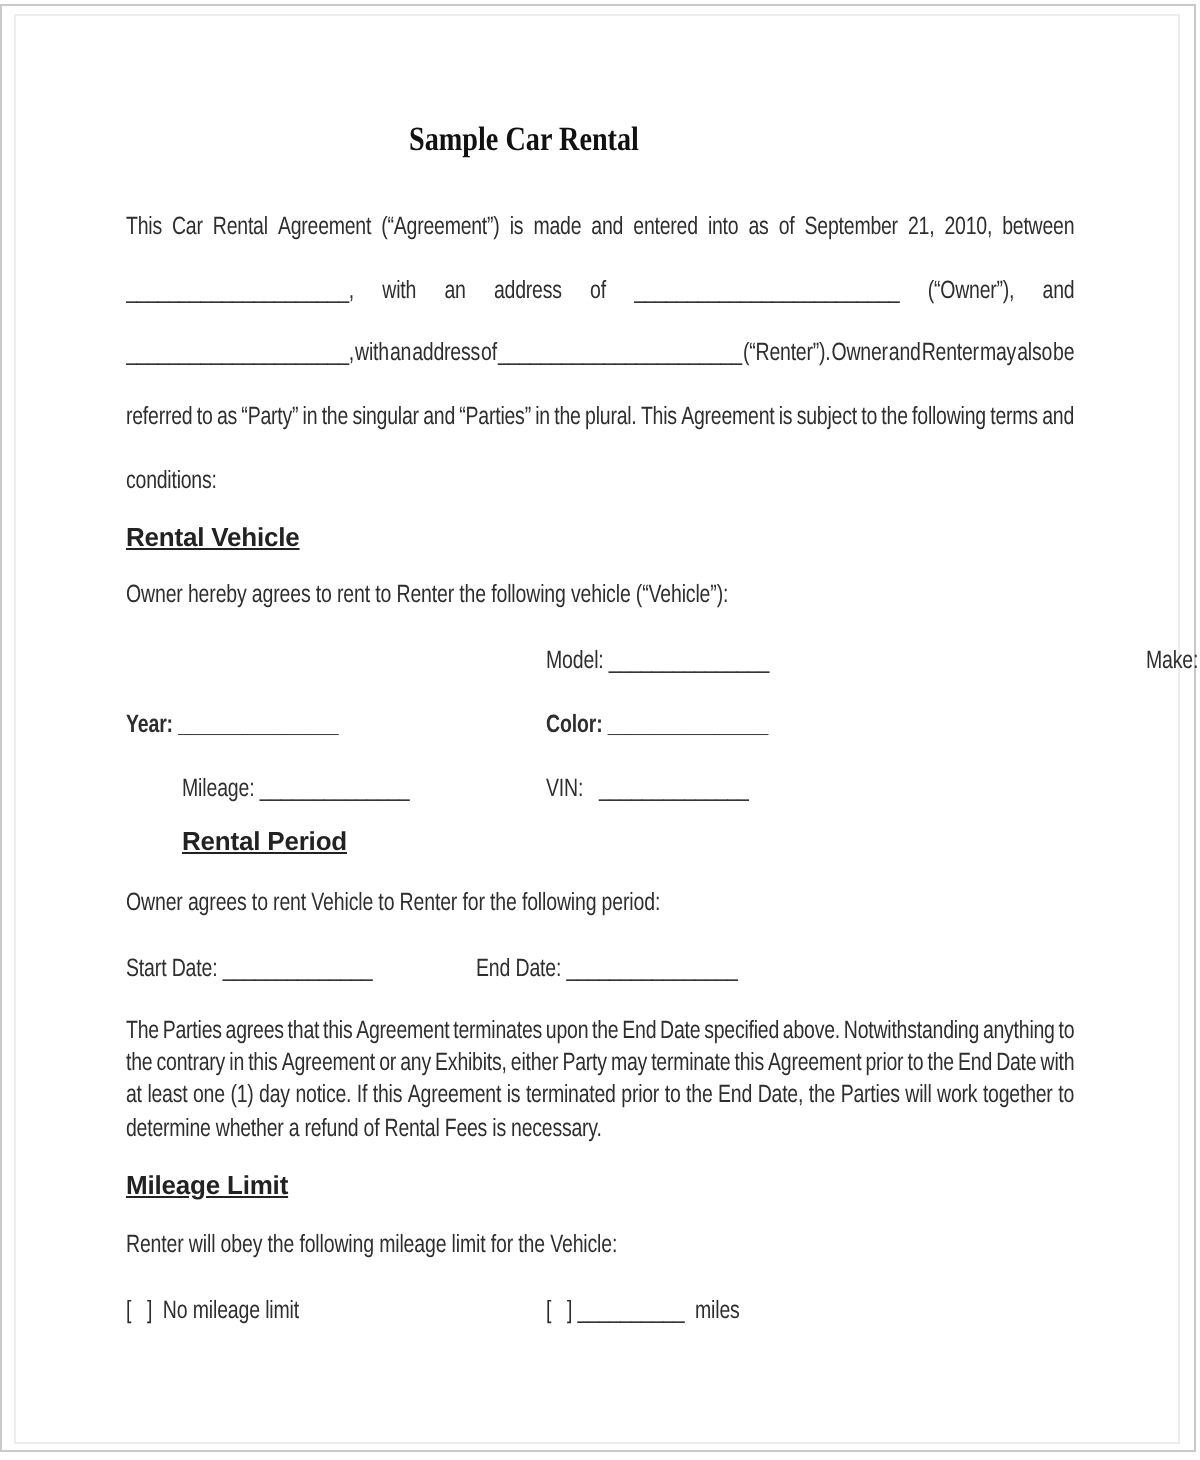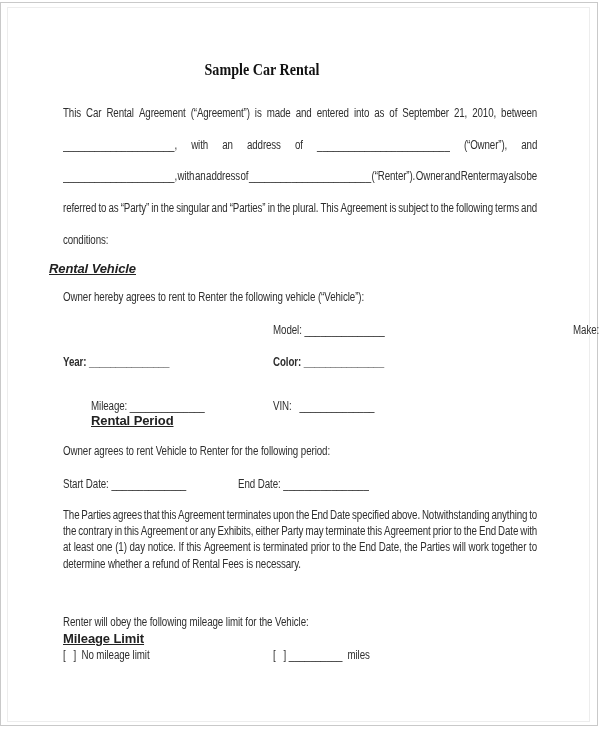--- a/index.html
+++ b/index.html
@@ -113,32 +113,32 @@
       <span>subject</span>
       <span>to</span>
       <span>the</span>
       <span>following</span>
       <span>terms</span>
       <span>and</span>
     </div>
   <div class="jline last">conditions:</div>
 </div>
 
-<div class="abs heading" style="top:262px;left:49px;font-style:italic;">Rental Vehicle</div>
+<div class="abs heading" style="top:262px;left:63px;">Rental Vehicle</div>
 <div class="abs bodytext" style="top:291px;left:63px;">Owner hereby agrees to rent to Renter the following vehicle (“Vehicle”):</div>
 
 <div class="abs row" style="top:324px;text-align:right;">
   <span class="cell">Make: _______________</span>
   <span class="cell r-210">Model: _______________</span>
 </div>
 <div class="abs row" style="top:356px;font-weight:bold;">
   <span class="cell">Year: _______________</span>
   <span class="cell r-210">Color: _______________</span>
 </div>
-<div class="abs row" style="top:400px;padding-left:28px;">
+<div class="abs row" style="top:388px;padding-left:28px;">
   <span class="cell">Mileage: ______________</span>
   <span class="cell r-210">VIN:   ______________</span>
 </div>
 
 <div class="abs heading" style="top:414px;left:63px;padding-left:28px;">Rental Period</div>
 <div class="abs bodytext" style="top:445px;left:63px;">Owner agrees to rent Vehicle to Renter for the following period:</div>
 
 <div class="abs row" style="top:478px;">
   <span class="cell">Start Date: ______________</span>
   <span class="cell r-175">End Date: ________________</span>
@@ -205,19 +205,19 @@
       <span>the</span>
       <span>Parties</span>
       <span>will</span>
       <span>work</span>
       <span>together</span>
       <span>to</span>
     </div>
   <div class="jline last">determine whether a refund of Rental Fees is necessary.</div>
 </div>
 
-<div class="abs heading" style="top:586px;left:63px;margin-top:46px;">Mileage Limit</div>
+<div class="abs heading" style="top:586px;left:63px;">Mileage Limit</div>
 <div class="abs bodytext" style="top:616px;left:63px;">Renter will obey the following mileage limit for the Vehicle:</div>
 
 <div class="abs row" style="top:649px;">
   <span class="cell">[   ]  No mileage limit</span>
   <span class="cell r-210">[   ] __________  miles</span>
 </div>
 
 </body></html>

